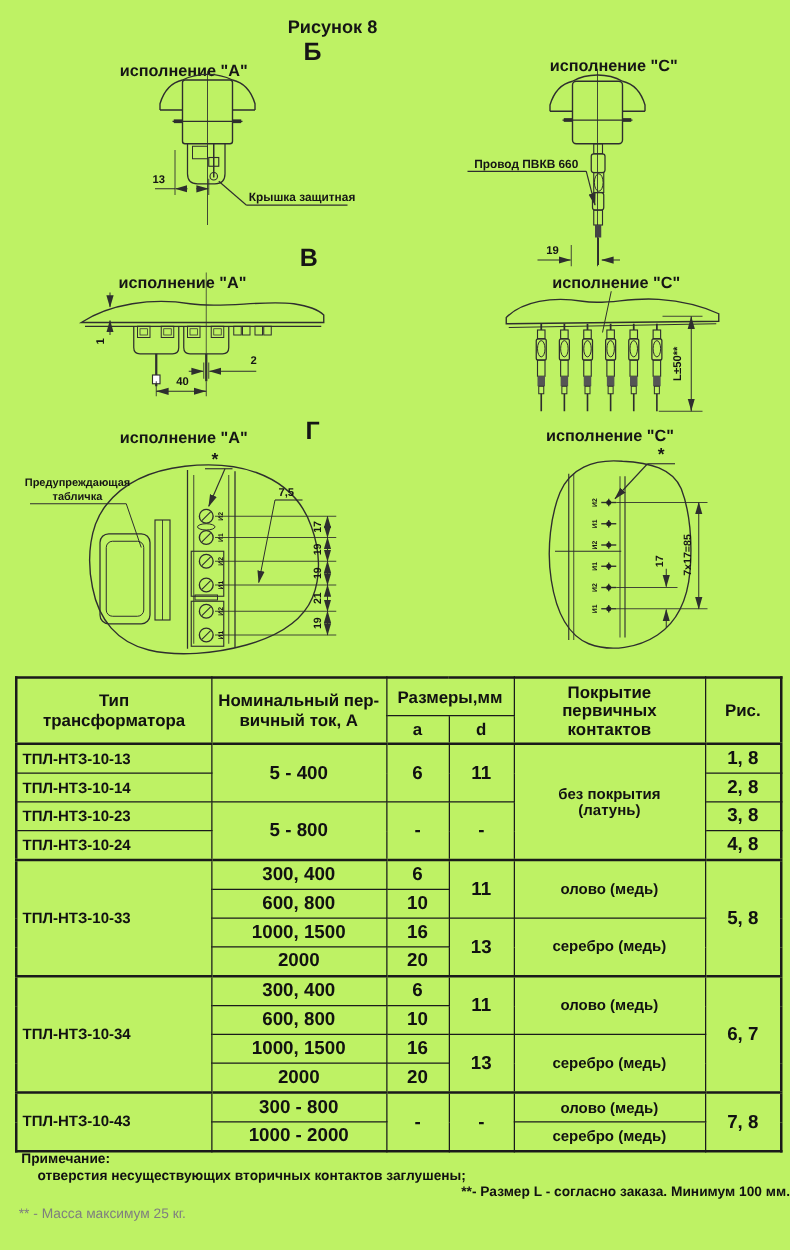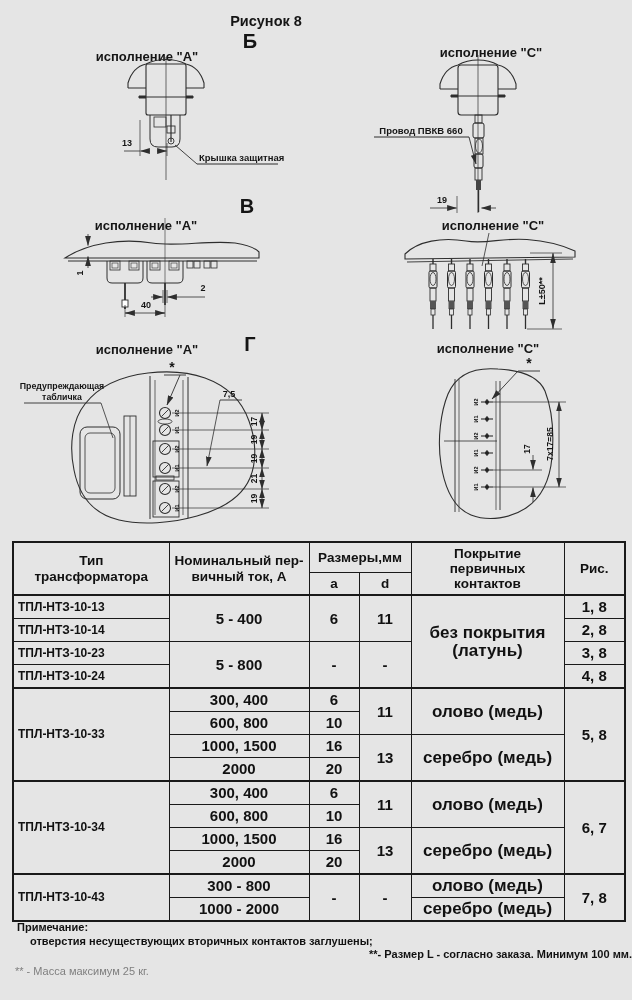--- a/index.html
+++ b/index.html
@@ -1,30 +1,30 @@
 <!DOCTYPE html>
 <html><head>
 <meta charset="utf-8">
 <style>
   html,body{margin:0;padding:0;background:#fff;}
-  #page{position:relative;width:632px;height:1000px;background:#e5e5e5;overflow:hidden;
+  #page{position:relative;width:632px;height:1000px;background:#bef264;overflow:hidden;
         font-family:"Liberation Sans",sans-serif;color:#111;}
   svg text{font-family:"Liberation Sans",sans-serif;fill:#151515;}
   .draw{stroke:#2e2e2e;fill:none;}
   
   #tblwrap{position:absolute;left:12px;top:541px;}
   table{border-collapse:collapse;table-layout:fixed;width:612px;
         font-family:"Liberation Sans",sans-serif;padding-left:32px;}
   th,td{border:1.4px solid #1a1a1a;padding:0 2px;text-align:center;vertical-align:middle;
         font-weight:700;color:#111;overflow:hidden;}
   table{border:2.6px solid #1a1a1a;}
   thead th{font-size:13.5px;line-height:1.12;}
   tbody td{font-size:15px;line-height:1.05;height:22px;}
   td.type{text-align:left;padding-left:4px;font-size:12px;}
-  td.coat{font-size:17px;}
+  td.coat{font-size:12px;}
   .pre{white-space:pre-line;}
   tr.hsep td{border-top:2.2px solid #1a1a1a;}
   tr.gs td{border-top:2.2px solid #1a1a1a;}
   
   #notes{position:absolute;left:0;top:921px;width:632px;font-size:11px;
          font-weight:700;color:#111;line-height:13.5px;}
   #notes p{margin:0;}
   .n-head{margin-left:17px !important;}
   .n-1a{margin-left:18px !important;}
   .n-1b{margin-left:30px !important;}

